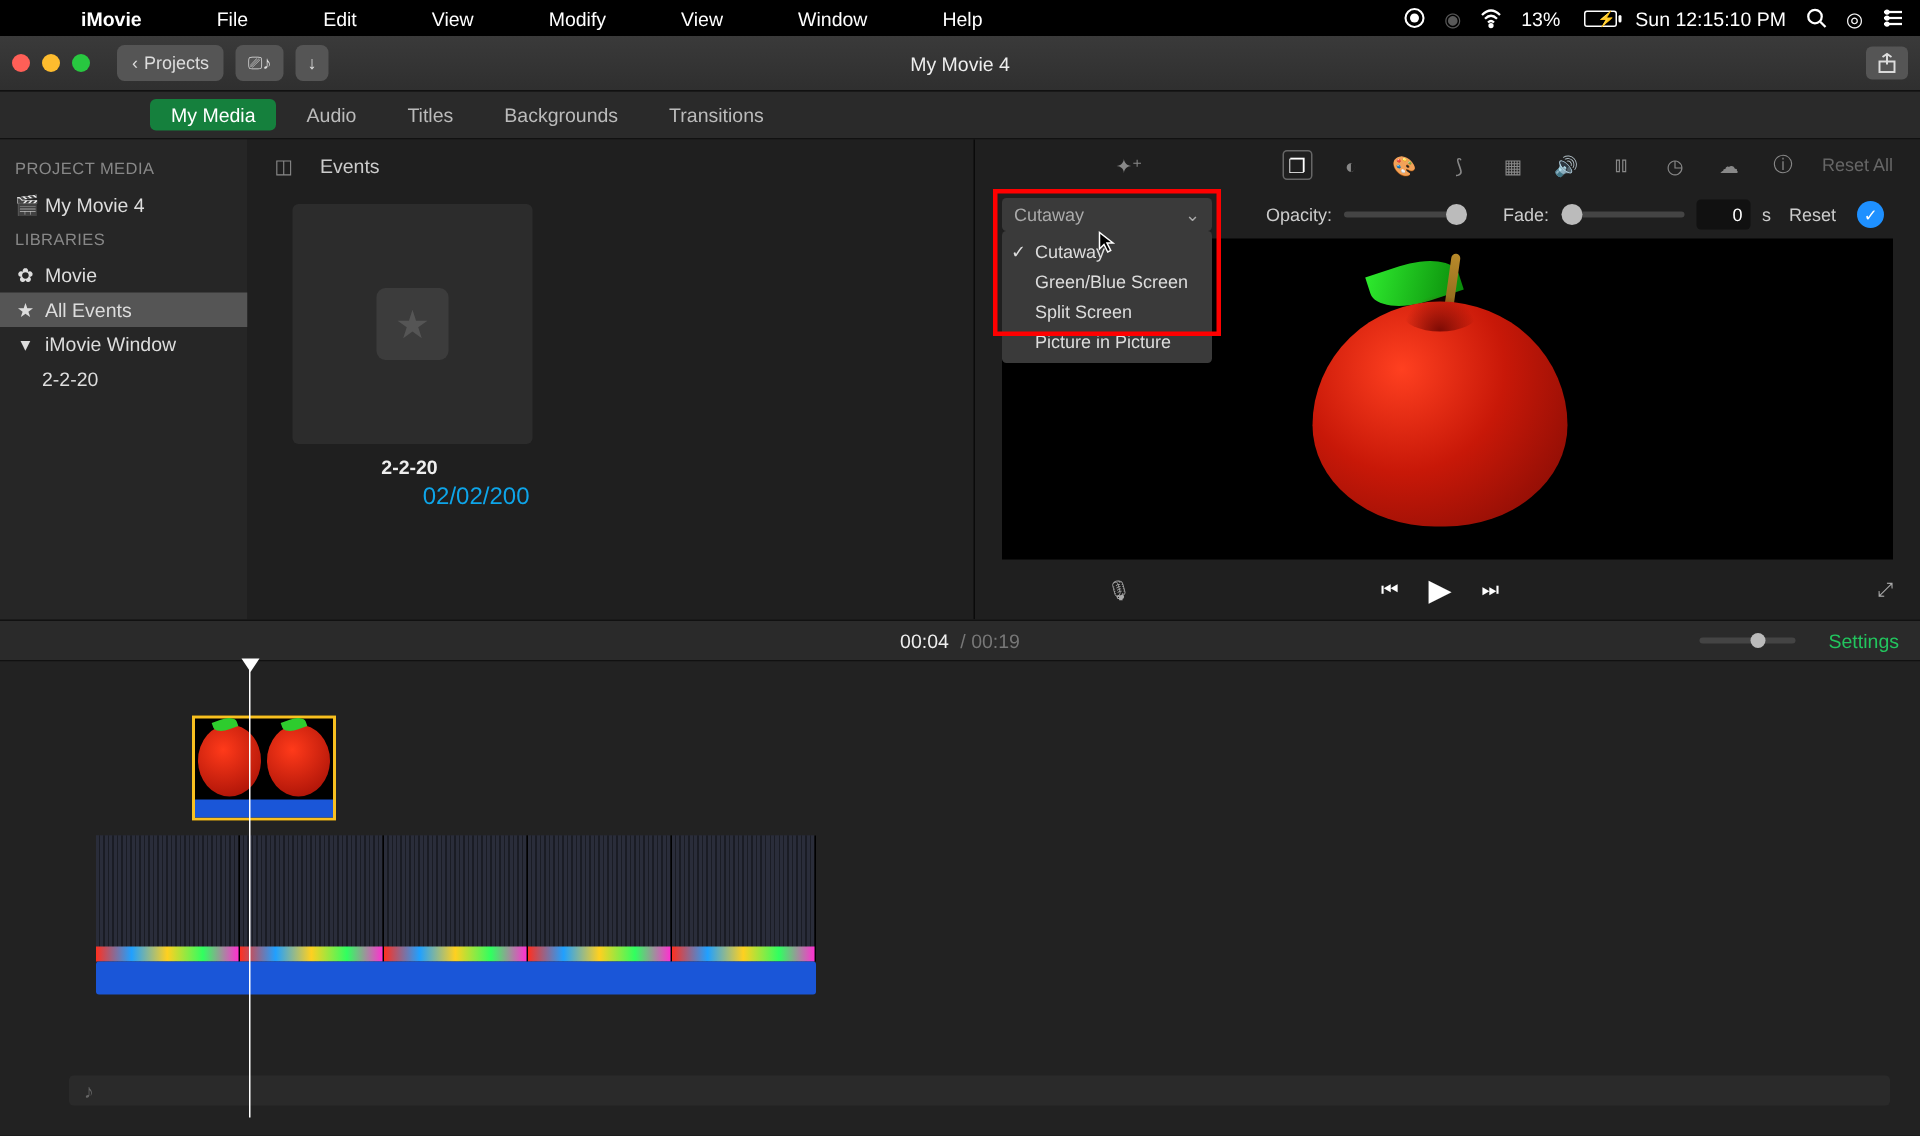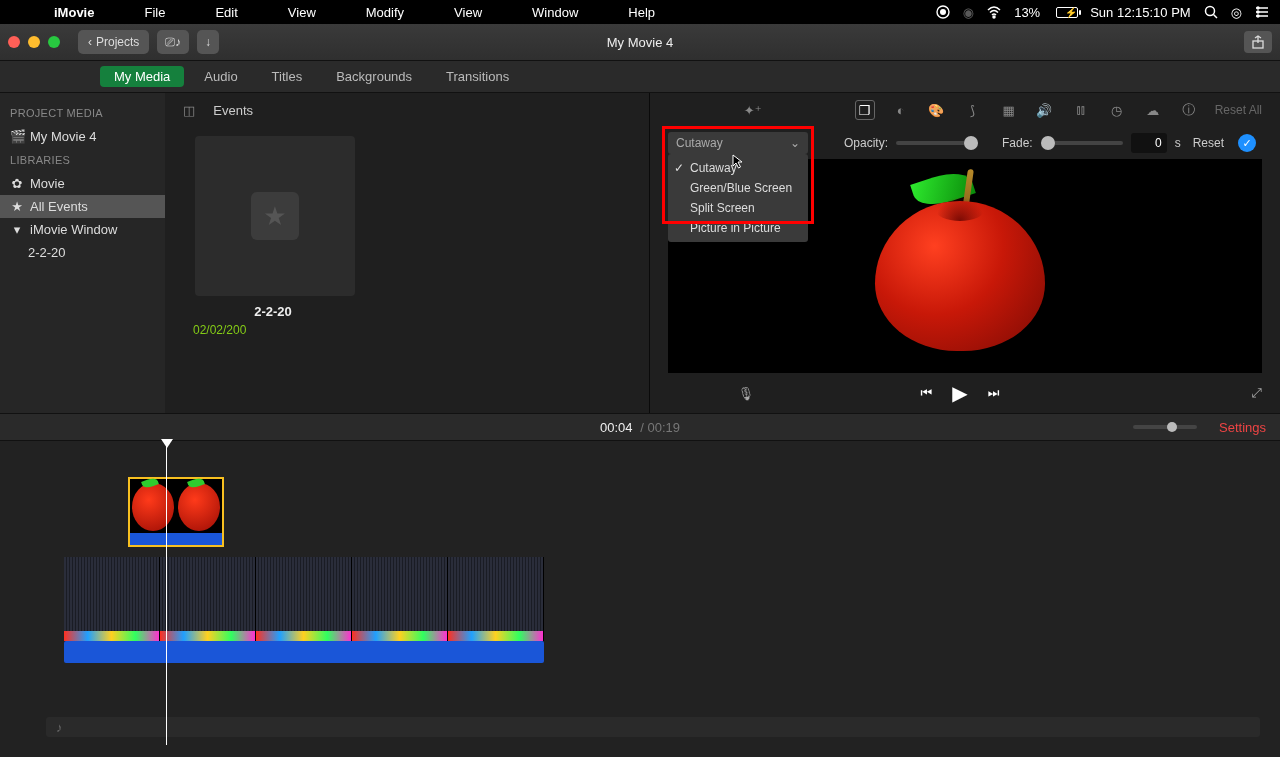--- a/index.html
+++ b/index.html
@@ -42,21 +42,21 @@
 .sb-item.sel { background:#555; }
 .sb-item .ico { width:14px; text-align:center; }
 .sb-item.sub { padding-left:28px; }
 
 .browser { flex:1; background:#1f1f1f; padding:10px 18px; border-right:1px solid #0a0a0a; }
 .browser-top { display:flex; align-items:center; gap:18px; margin-bottom:18px; }
 .events-lbl { color:#ccc; font-size:13px; }
 .thumb { width:160px; height:160px; background:#2c2c2c; border-radius:4px; display:flex; align-items:center; justify-content:center; margin-left:12px; }
 .thumb .star { width:48px; height:48px; background:#3c3c3c; border-radius:6px; display:flex; align-items:center; justify-content:center; color:#555; font-size:26px;}
 .thumb-cap { text-align:center; margin-top:8px; color:#eee; font-weight:600; font-size:13px; }
-.thumb-sub { display:flex; justify-content:flex-start; padding:4px 10px 0; color:#84cc16; font-size:12px; max-width:200px;}
+.thumb-sub { display:flex; justify-content:flex-end; padding:4px 10px 0; color:#0ea5e9; font-size:16px; max-width:200px;}
 
 .viewer { width:630px; background:#1f1f1f; display:flex; flex-direction:column; }
 .v-tools { height:34px; display:flex; align-items:center; gap:16px; padding:0 18px; position:relative; }
 .v-tools .lspacer{flex:1;}
 .v-ico { width:20px; height:20px; display:flex; align-items:center; justify-content:center; color:#888; }
 .v-ico.active { color:#fff; border:1px solid #666; border-radius:3px; padding:2px;}
 .reset-all { color:#666; font-size:12px; margin-left:auto; }
 .v-props { height:32px; display:flex; align-items:center; gap:8px; padding:0 18px; color:#ccc; font-size:12px; position:relative;}
 .dropdown-wrap { position:relative; }
 .dropdown { width:140px; height:22px; background:#3a3a3a; border-radius:3px; display:flex; align-items:center; padding:0 8px; color:#aaa; font-size:12px; justify-content:space-between;}
@@ -83,21 +83,21 @@
 .transport { position:absolute; left:50%; transform:translateX(-50%); left:310px; display:flex; gap:20px; color:#fff; align-items:center;}
 .v-controls .expand { margin-left:auto; color:#aaa;}
 
 
 .tl-head { height:28px; background:#2a2a2a; border-top:1px solid #111; border-bottom:1px solid #111; display:flex; align-items:center; padding:0 14px; color:#aaa; font-size:13px; position:relative;}
 .tl-head .time { color:#eee;text-align:center;}
 .tl-head .dur { color:#777; margin-left:4px;}
 .tl-head .center { position:absolute; left:50%; transform:translateX(-50%);}
 .tl-head .zoom { margin-left:auto; width:64px; height:4px; background:#444; position:relative; border-radius:2px;}
 .tl-head .zoom .zk { width:10px;height:10px;background:#bbb;border-radius:50%;position:absolute;top:-3px;left:34px;}
-.tl-head .settings { margin-left:22px; color:#ef4444;}
+.tl-head .settings { margin-left:22px; color:#22c55e;}
 
 
 .timeline { height:316px; background:#222; position:relative; padding-top:8px;}
 .playhead { position:absolute; left:166px; top:0; bottom:12px; width:1px; background:#fff; z-index:5;}
 .playhead::before { content:""; position:absolute; top:-2px; left:-5px; width:0; height:0; border-left:6px solid transparent; border-right:6px solid transparent; border-top:9px solid #fff;}
 .overlay-clip { position:absolute; left:128px; top:36px; width:96px; height:70px; border:2px solid #f8c020; background:#000; display:flex;}
 .overlay-clip .mini-apple{ flex:1; background:radial-gradient(circle at 40% 35%,#ff3a1a,#9c0c04); margin:4px 2px 14px; border-radius:50%; position:relative;}
 .overlay-clip .mini-apple::after{content:"";position:absolute;top:-4px;left:10px;width:16px;height:8px;background:#2ecc2e;border-radius:0 60% 0 60%; transform:rotate(-20deg);}
 .overlay-clip .base{position:absolute;bottom:0;left:0;right:0;height:12px;background:#1a56d8;}
 .main-track { position:absolute; left:64px; top:116px; width:480px; height:84px; background:#151515; border-radius:3px; display:flex;}

